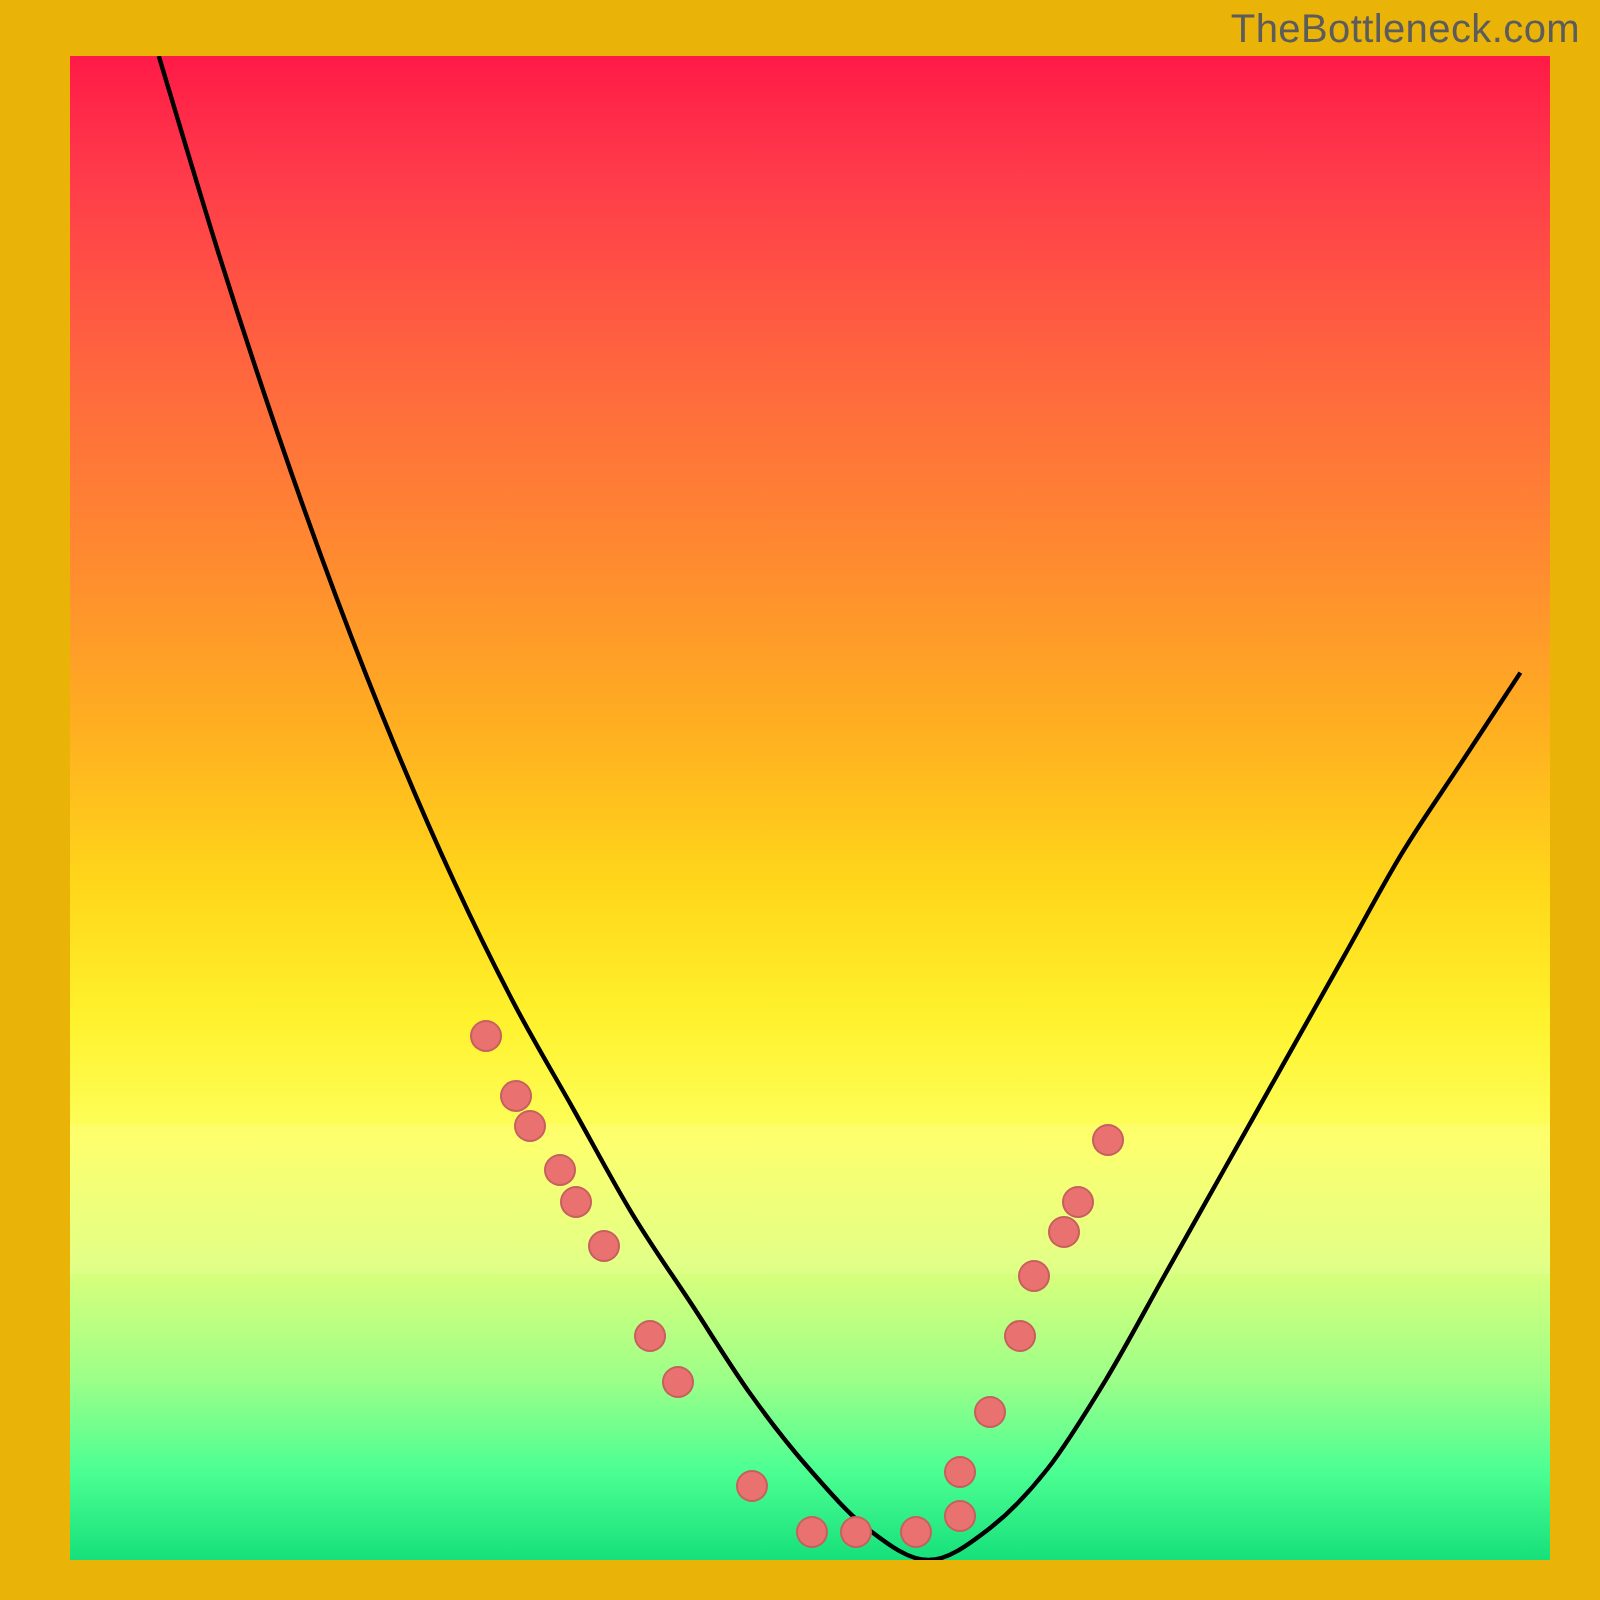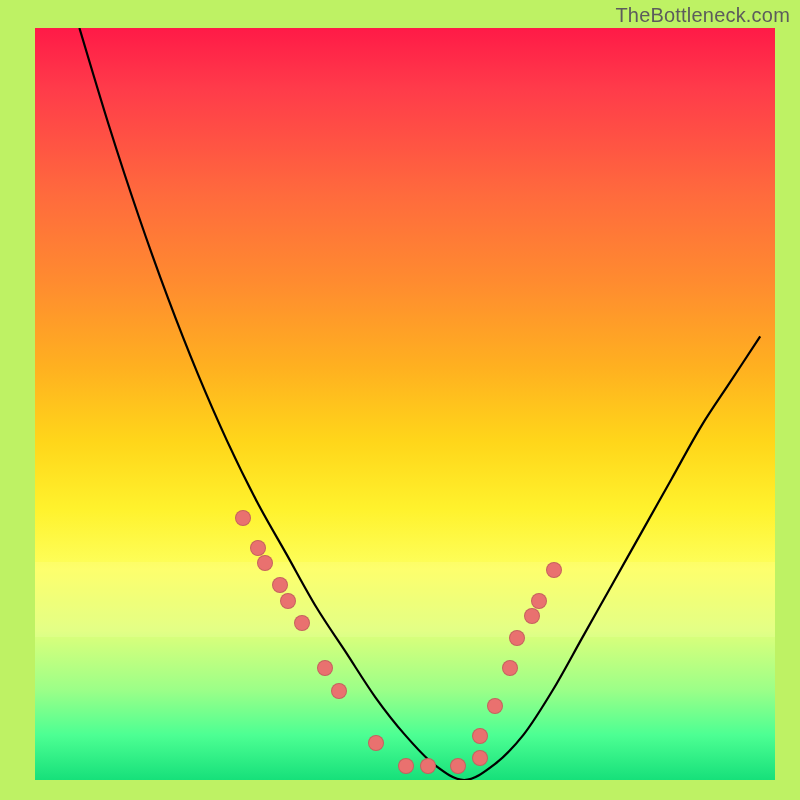--- a/index.html
+++ b/index.html
@@ -8,21 +8,21 @@
     width: 800px;
     height: 800px;
     background: #000;
     overflow: hidden;
     font-family: Arial, Helvetica, sans-serif;
   }
   #stage {
     position: relative;
     width: 800px;
     height: 800px;
-    background: #bef264;
+    background: #eab308;
   }
   #plot-area {
     position: absolute;
     left: 35px;
     top: 28px;
     width: 740px;
     height: 752px;
     
     background: linear-gradient(to bottom,
       #ff1a47 0%,

